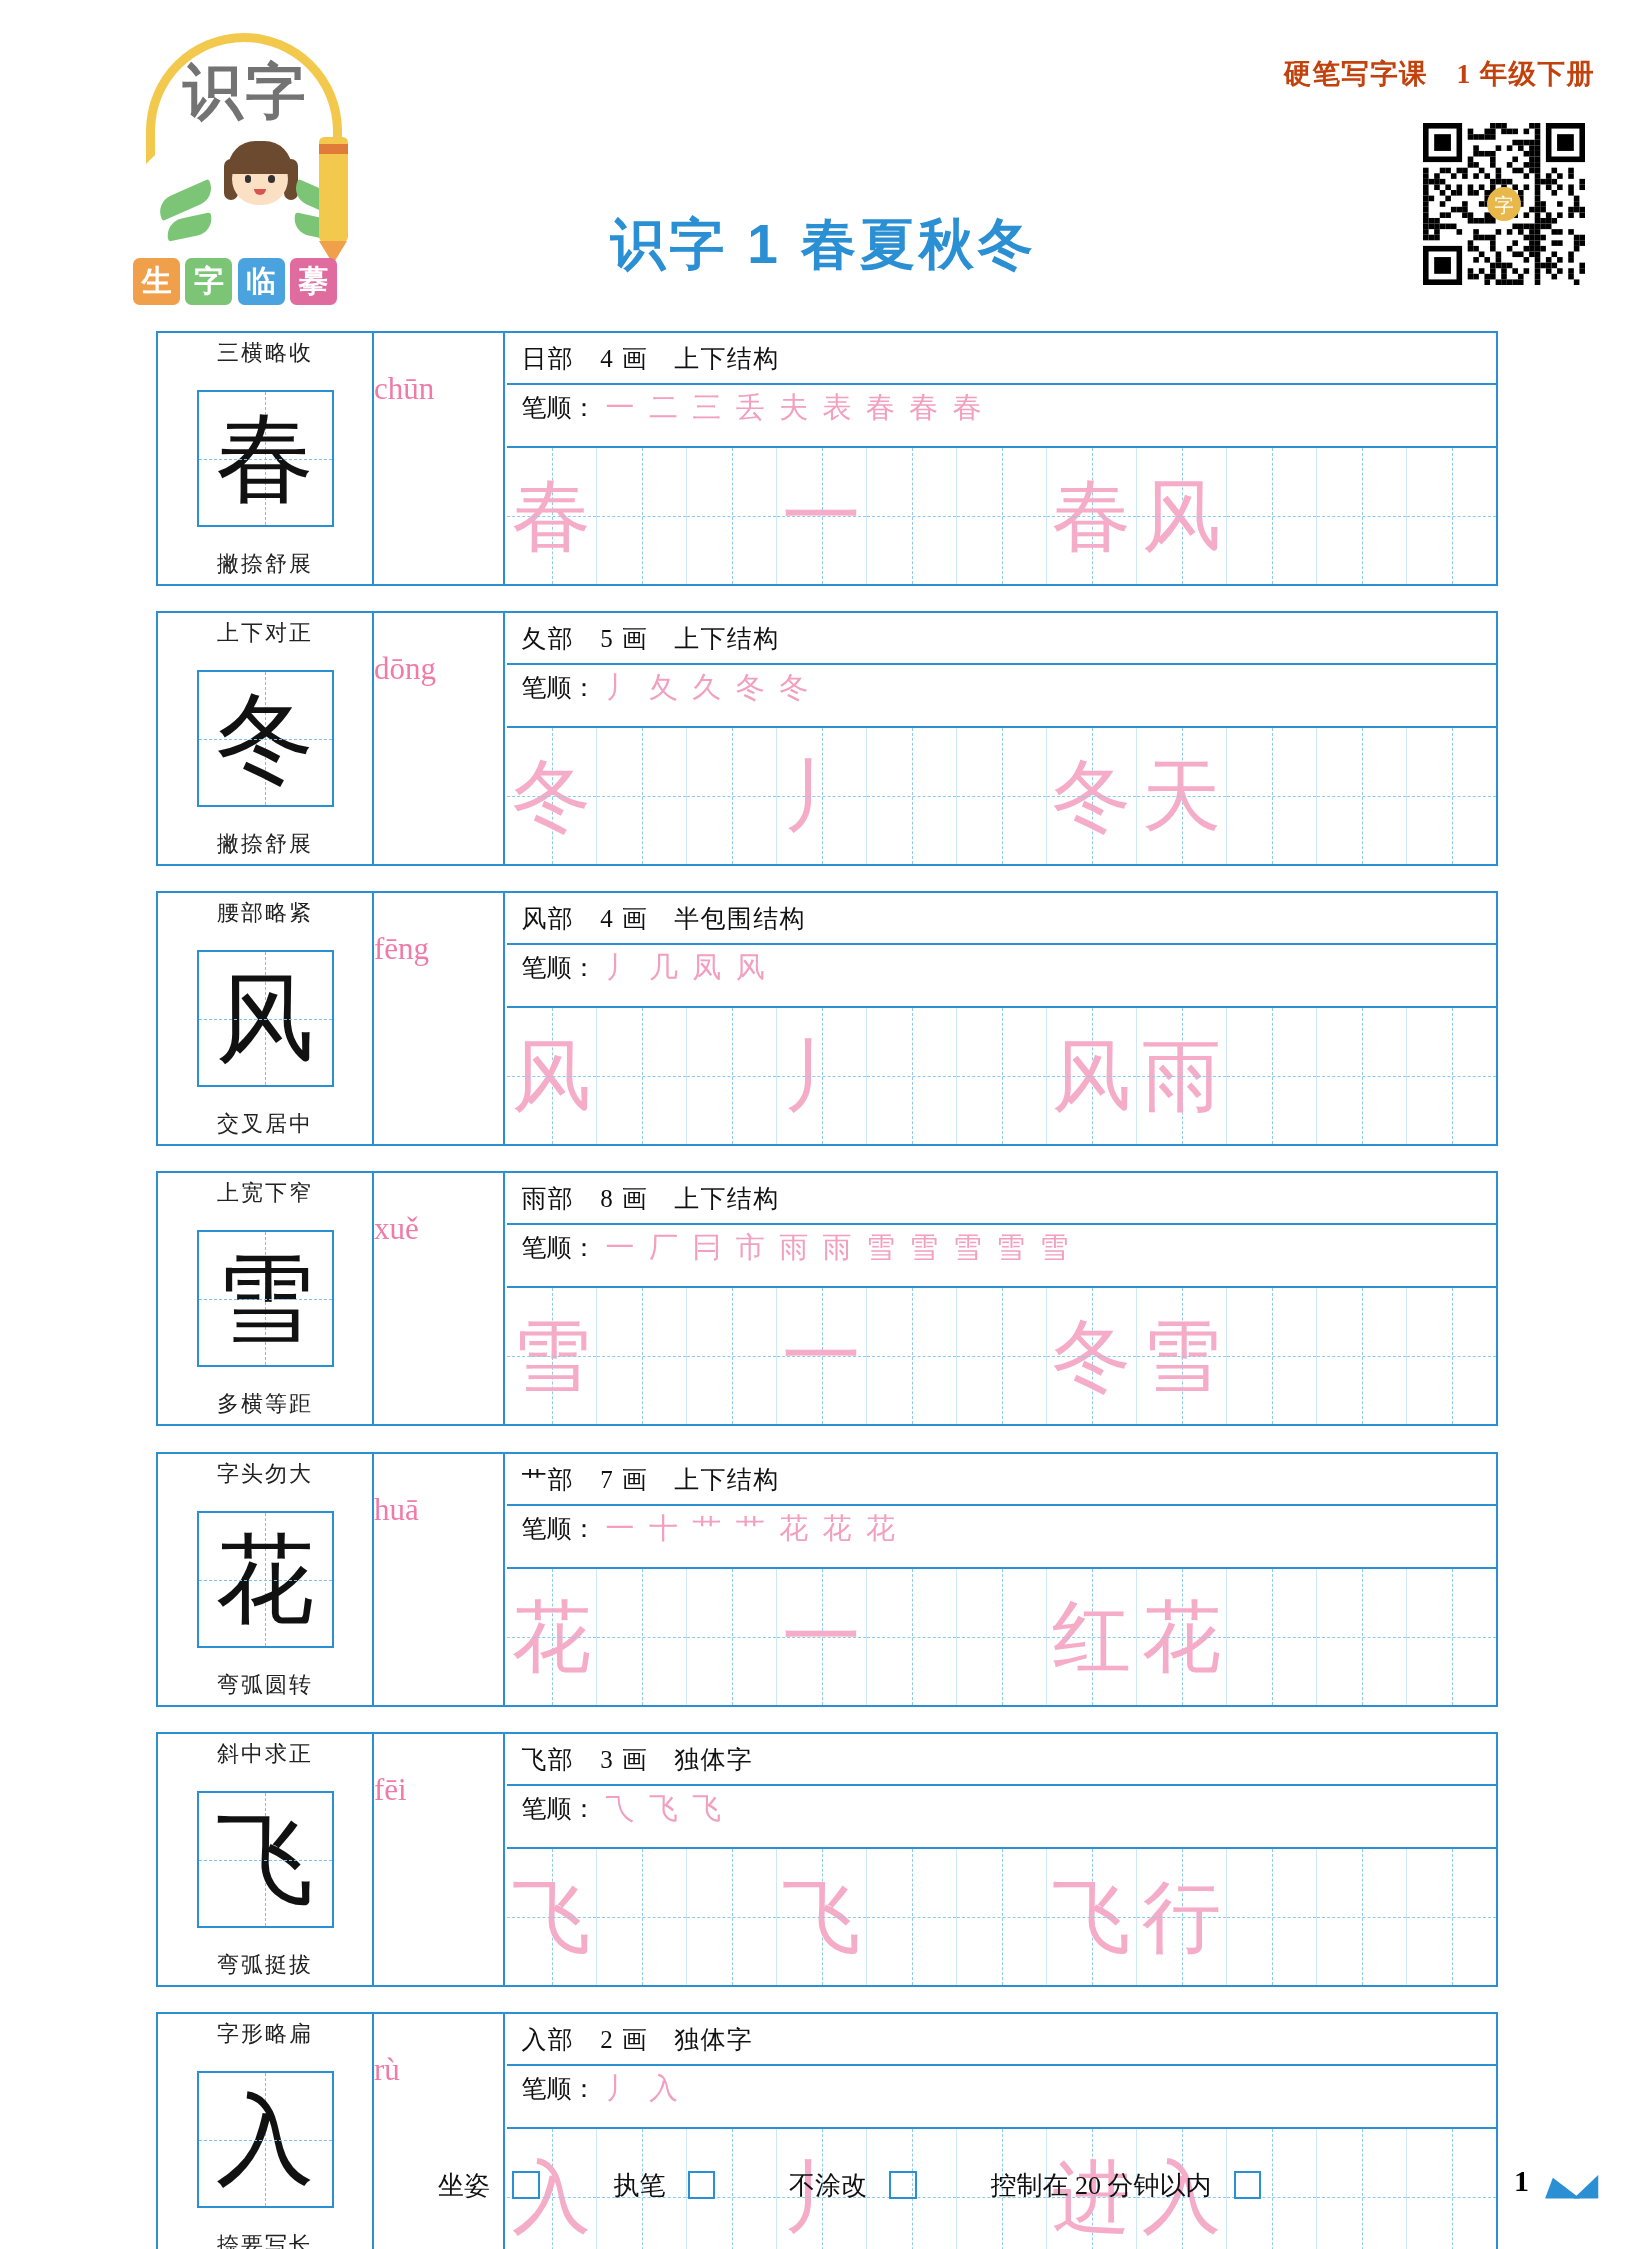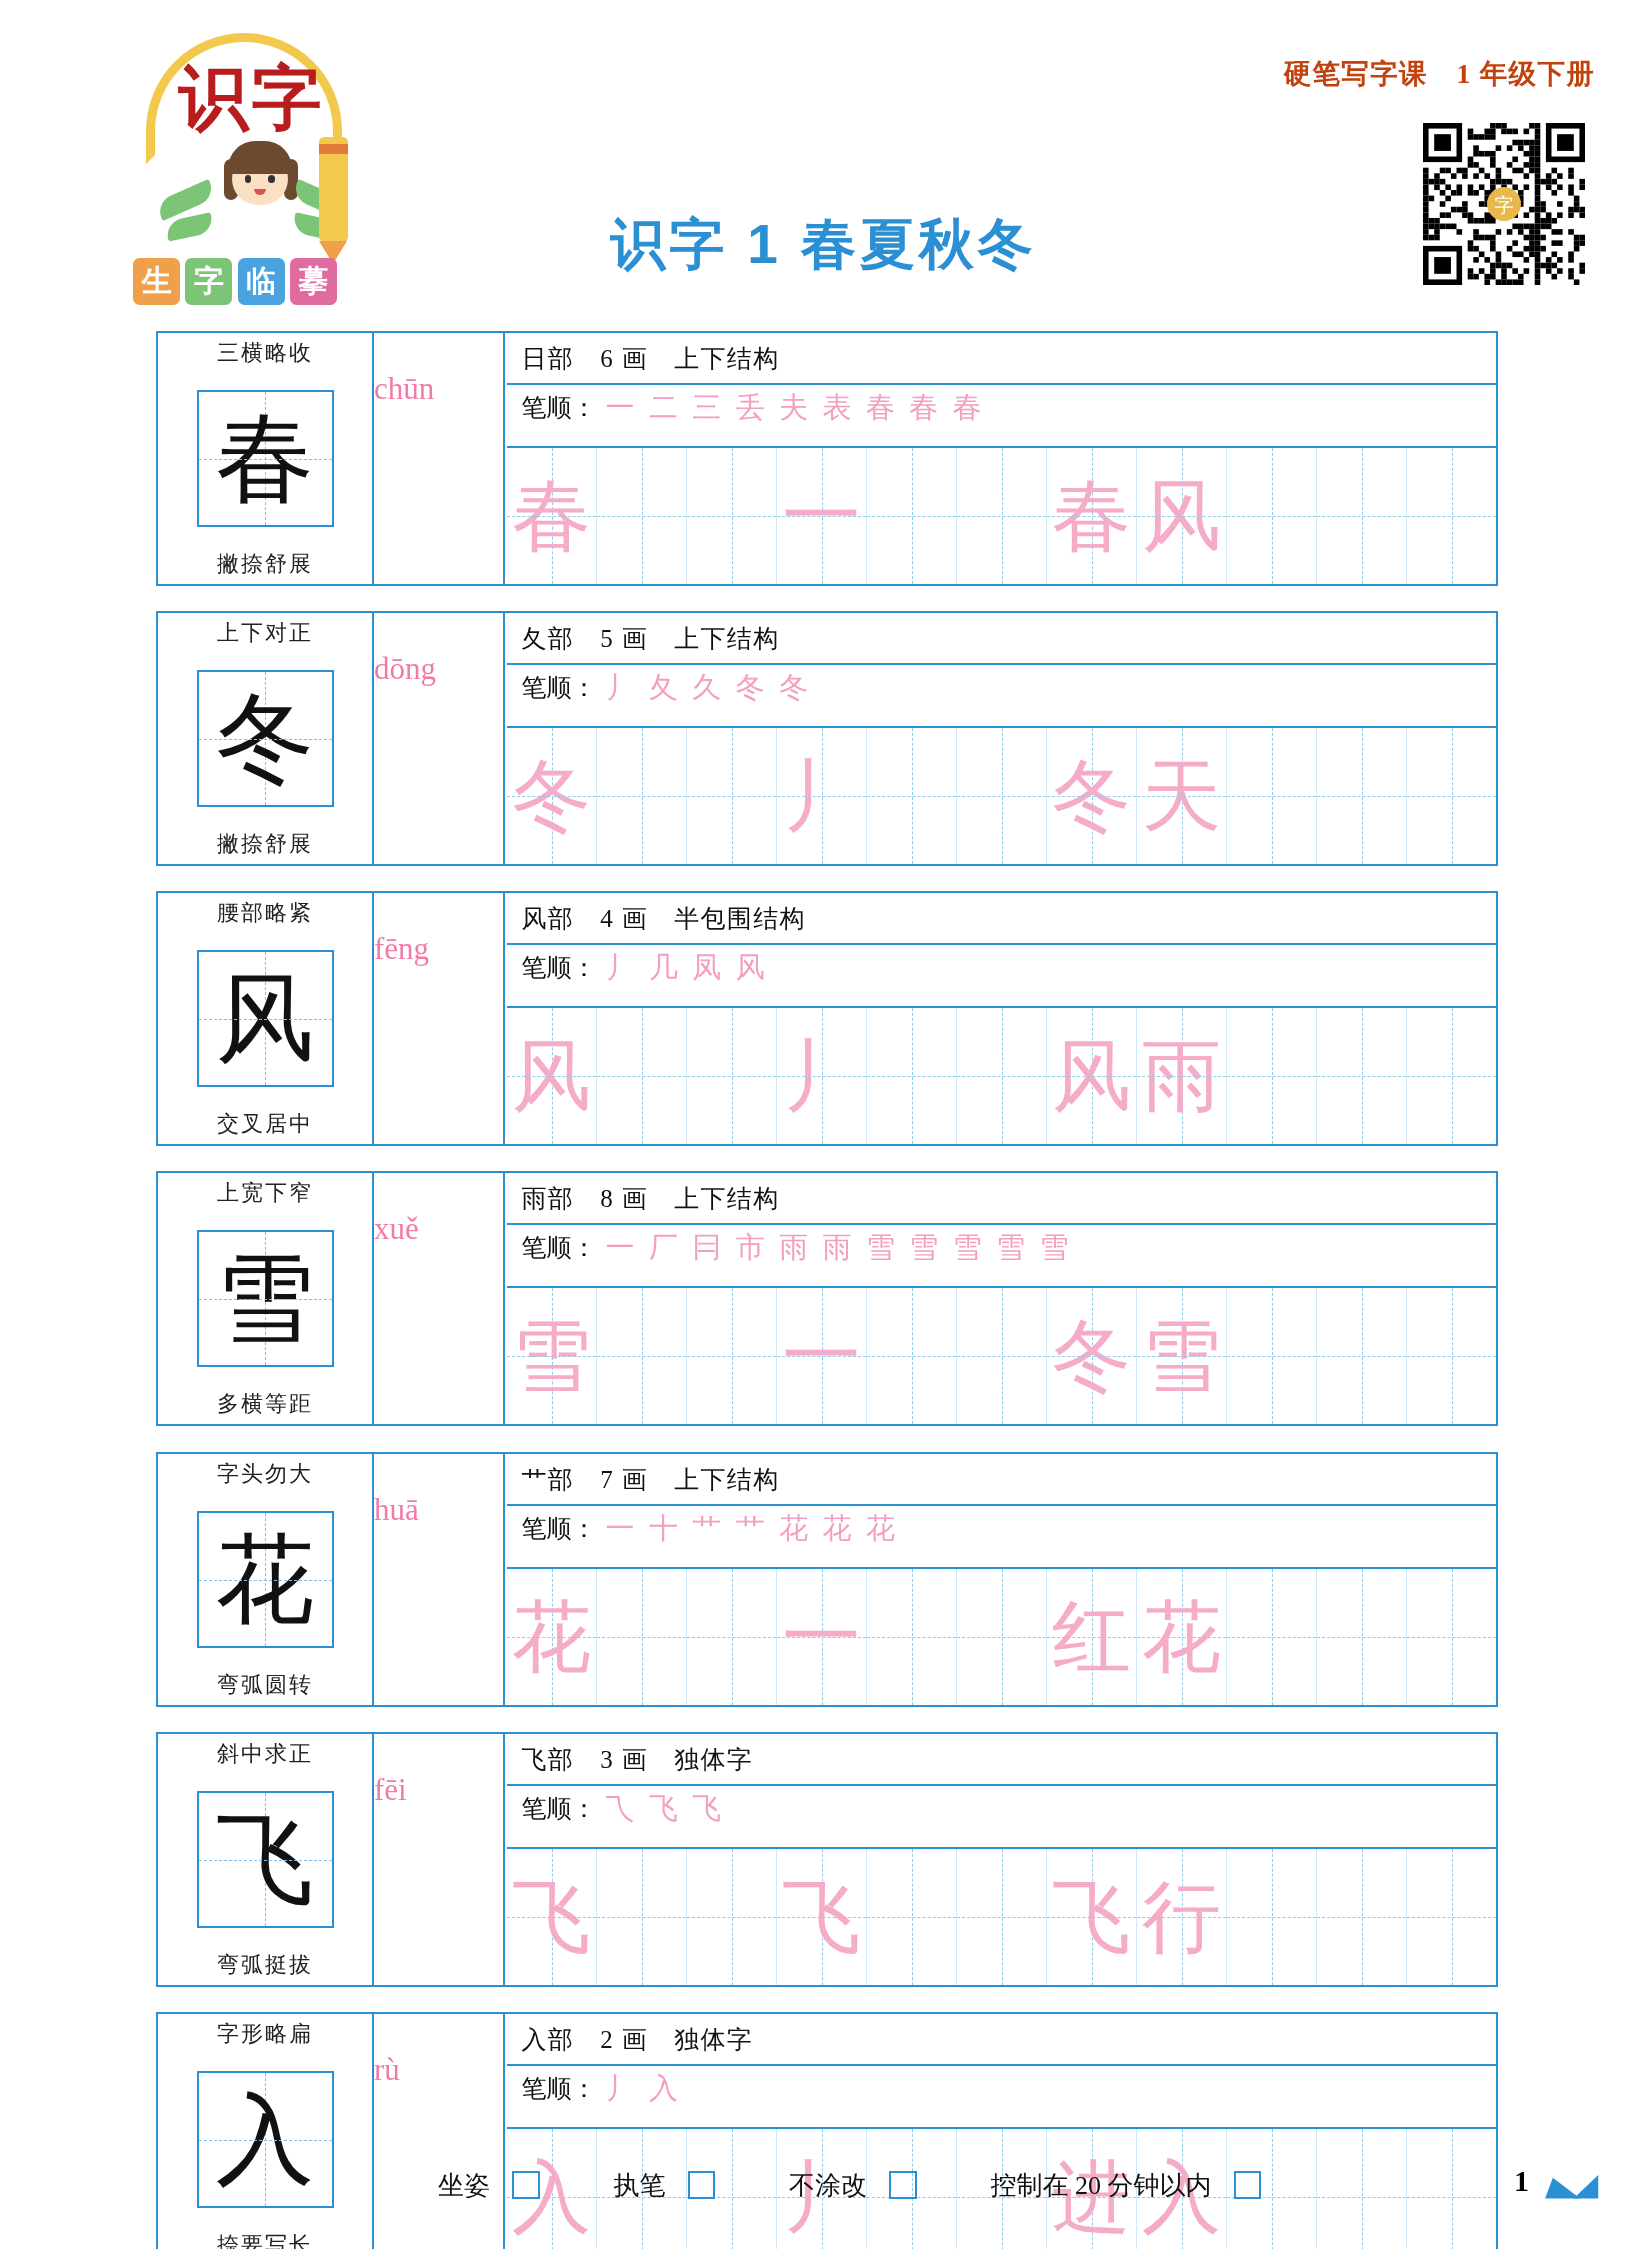--- a/index.html
+++ b/index.html
@@ -61,24 +61,24 @@
     width: 196px; height: 131px;
     border: 9.2px solid #f2c94c;
     border-bottom-color: transparent;
     border-radius: 105px 105px 0 0;
     box-sizing: border-box;
   }
   .logo-top {
     position: absolute;
     left: 39px; top: 26px;
     width: 157px;
-    text-align: right;
-    font-size: 70px;
+    text-align: center;
+    font-size: 60px;
     font-weight: 700;
-    color: #b91c1c;
+    color: #737373;
     letter-spacing: 2.6px;
   }
   .logo-girl {
     position: absolute;
     left: 97px; top: 111px;
     width: 72px; height: 85px;
   }
   .logo-girl .face {
     position: absolute;
     left: 6.5px; top: 15.7px;
@@ -735,21 +735,21 @@
         <div class="tip">三横略收</div>
         <div class="model-box gridcross">
           <div class="model-char">春</div>
         </div>
         <div class="tip">撇捺舒展</div>
       </div>
       <div class="col-pinyin">
         <div class="pinyin">chūn</div>
       </div>
       <div class="col-info">
-        <div class="info-line1">日部　6 画　上下结构</div>
+        <div class="info-line1">日部　4 画　上下结构</div>
         <div class="info-sep"></div>
         <div class="info-line2">
           <span>笔顺：</span>
           <span class="stroke-seq">
             <span>一</span>
             <span>二</span>
             <span>三</span>
             <span>丢</span>
             <span>夫</span>
             <span>表</span>

